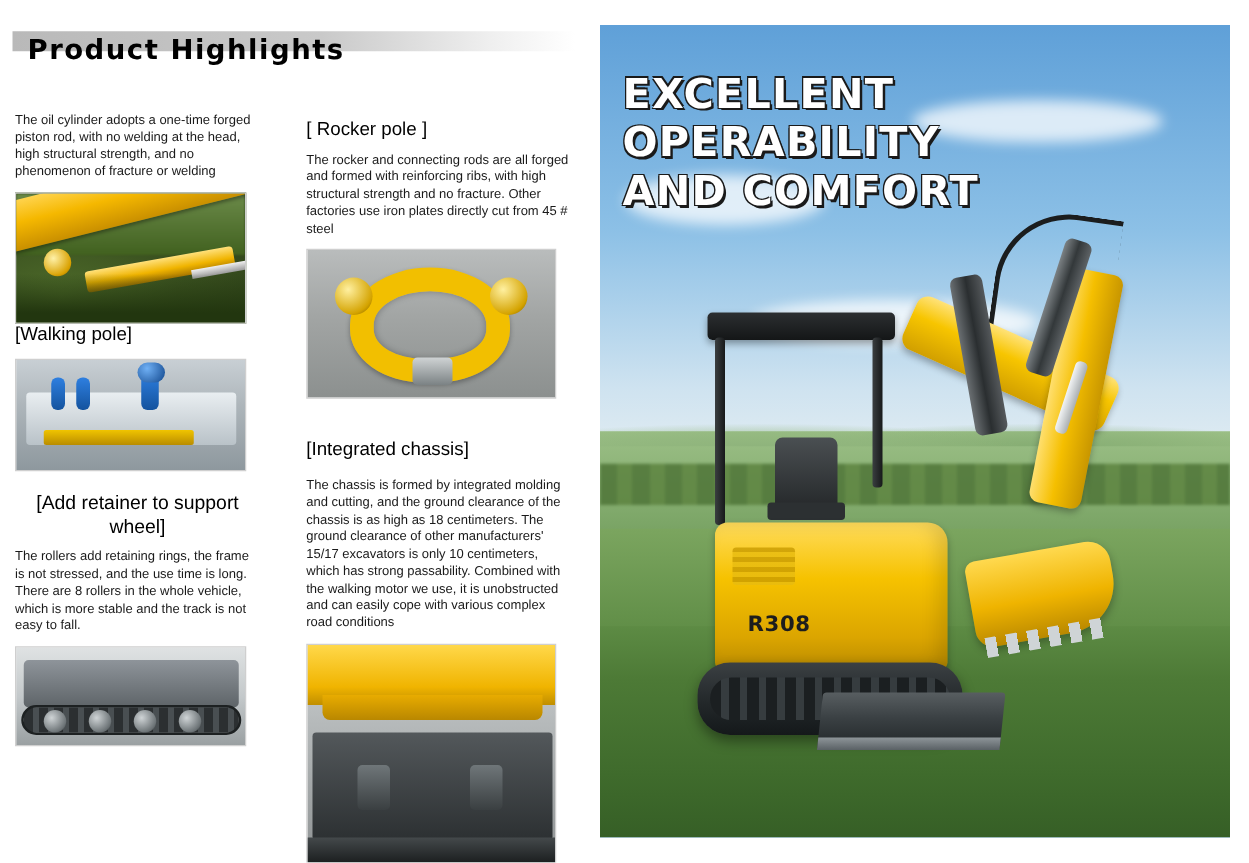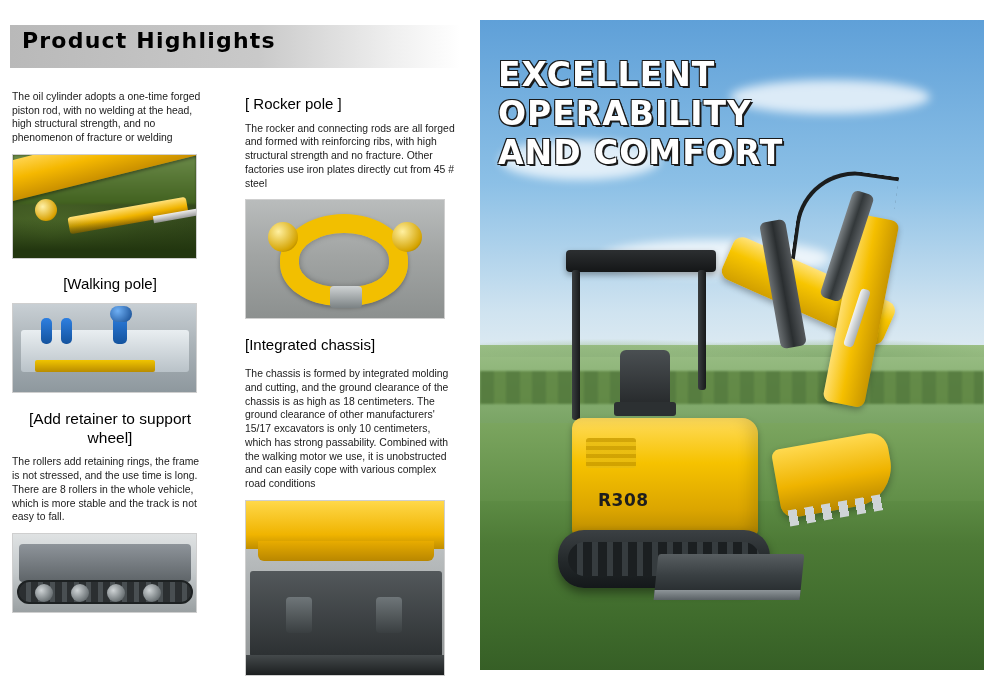--- a/index.html
+++ b/index.html
@@ -16,21 +16,21 @@
   .left-pane {
     position: absolute;
     left: 0; top: 0;
     width: 470px; height: 690px;
     padding: 0;
   }
 
   .title-bar {
     position: absolute;
     left: 10px; top: 25px;
-    width: 450px; height: 43px;
+    width: 450px; height: 16px;
     background: linear-gradient(to right, #b9b9b9 0%, #c9c9c9 55%, #efefef 85%, #ffffff 100%);
   }
   .title-bar .title-text {
     position: absolute;
     left: 12px; top: 3px;
     font-size: 22px;
     font-weight: bold;
     letter-spacing: 1.2px;
     color: #000;
     font-family: "DejaVu Sans", sans-serif;
@@ -395,21 +395,21 @@
       <div class="photo ph-cyl" style="margin-top:9px;">
         <div class="bg-trees"></div>
         <div class="boom"></div>
         <div class="cyl"></div>
         <div class="rod"></div>
         <div class="pivot"></div>
         <div class="grass"></div>
       </div>
     </div>
 
-    <div style="margin-top:16px;text-align:center;">
+    <div style="">
       <h3 class="sec-head">[Walking pole]</h3>
       <div class="photo ph-joy" style="margin-top:9px;">
         <div class="panel"></div>
         <div class="lever l1"></div>
         <div class="lever l2"></div>
         <div class="lever l3"></div>
         <div class="knob"></div>
         <div class="plate"></div>
       </div>
     </div>
@@ -435,21 +435,21 @@
       <h3 class="sec-head">[ Rocker pole ]</h3>
       <p class="sec-body">The rocker and connecting rods are all forged and formed with reinforcing ribs, with high structural strength and no fracture. Other factories use iron plates directly cut from 45 # steel</p>
       <div class="photo ph-rock" style="margin-top:9px;">
         <div class="ring"></div>
         <div class="boss b1"></div>
         <div class="boss b2"></div>
         <div class="pin"></div>
       </div>
     </div>
 
-    <div style="margin-top:17px;">
+    <div style="margin-top:32px;">
       <h3 class="sec-head">[Integrated chassis]</h3>
       <p class="sec-body" style="margin-top:12px;">The chassis is formed by integrated molding and cutting, and the ground clearance of the chassis is as high as 18 centimeters. The ground clearance of other manufacturers' 15/17 excavators is only 10 centimeters, which has strong passability. Combined with the walking motor we use, it is unobstructed and can easily cope with various complex road conditions</p>
       <div class="photo ph-chassis" style="margin-top:9px;">
         <div class="yellow"></div>
         <div class="dark"></div>
         <div class="roll r1"></div>
         <div class="roll r2"></div>
         <div class="blade"></div>
       </div>
     </div>

